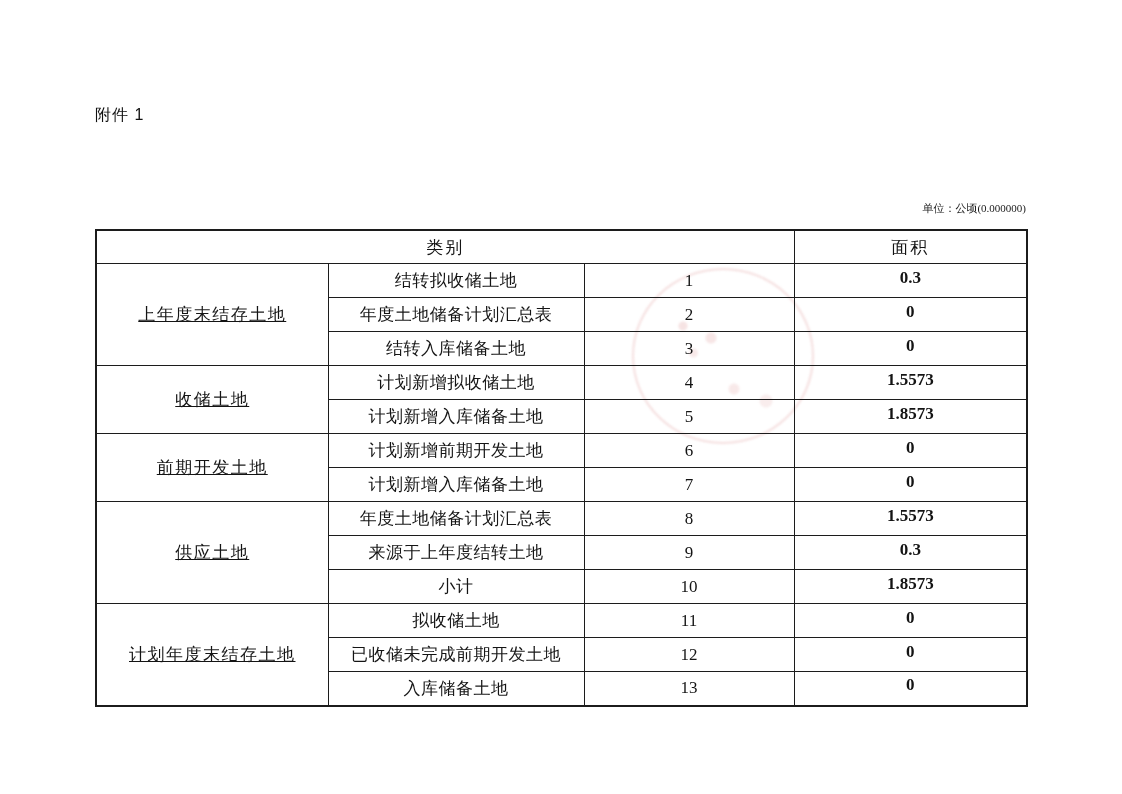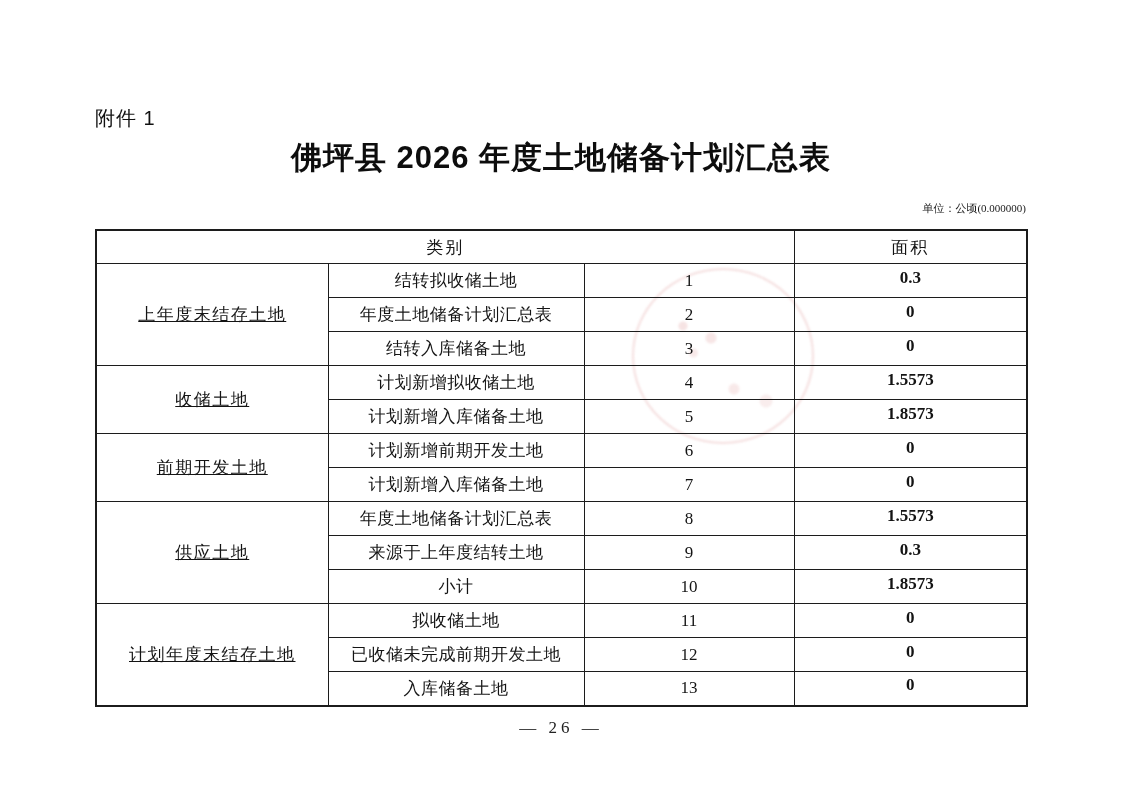--- a/index.html
+++ b/index.html
@@ -13,21 +13,21 @@
     height: 794px;
     background: #ffffff;
     overflow: hidden;
     color: #1a1a1a;
     font-family: "Liberation Serif", "DejaVu Serif", serif;
   }
   .attachment-label {
     position: absolute;
     left: 95px;
     top: 105px;
-    font-size: 20px;
+    font-size: 16px;
     font-family: "Liberation Sans", "DejaVu Sans", sans-serif;
     color: #111;
     letter-spacing: 1px;
   }
   .doc-title {
     position: absolute;
     left: 0;
     top: 137px;
     width: 1122px;
     text-align: center;
@@ -120,21 +120,20 @@
       radial-gradient(circle at 65% 60%, rgba(200,80,80,0.10) 0 6px, transparent 7px);
   }
 </style>
 </head>
 <body>
 
 <div class="page">
 
   <div class="attachment-label">附件 1</div>
 
-  <div class="doc-title">佛坪县 2026 年度土地储备计划汇总表</div>
 
   <div class="unit-note">单位：公顷(0.000000)</div>
 
   <div class="stamp"></div>
 
   <table class="summary-table">
     <colgroup>
       <col style="width:232px">
       <col style="width:256px">
       <col style="width:210px">
@@ -291,15 +290,14 @@
           <td class="no-cell">
             <div>13</div>
           </td>
           <td class="area-cell">
             <div>0</div>
           </td>
         </tr>
       </tbody>
   </table>
 
-  <div class="page-footer">— 26 —</div>
 
 </div>
 
 </body></html>

